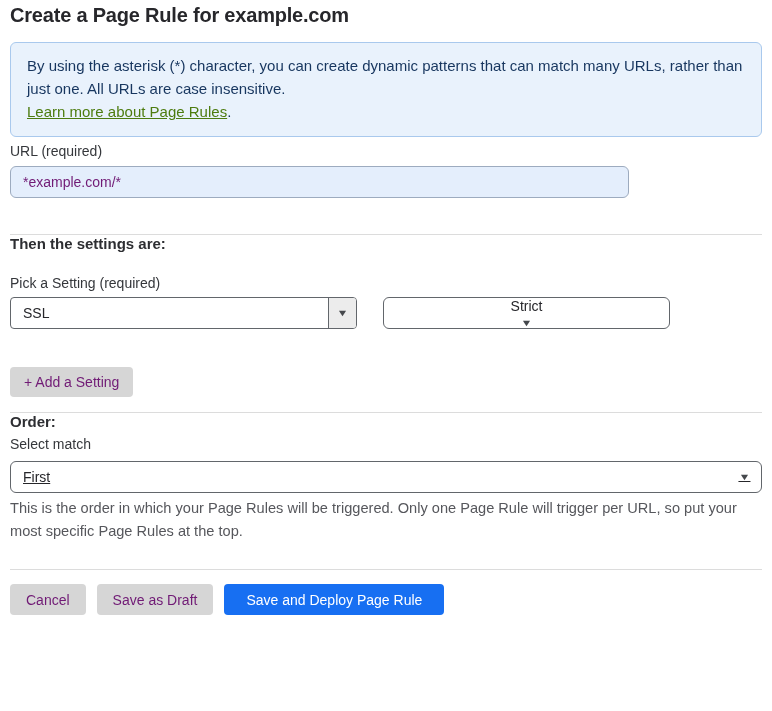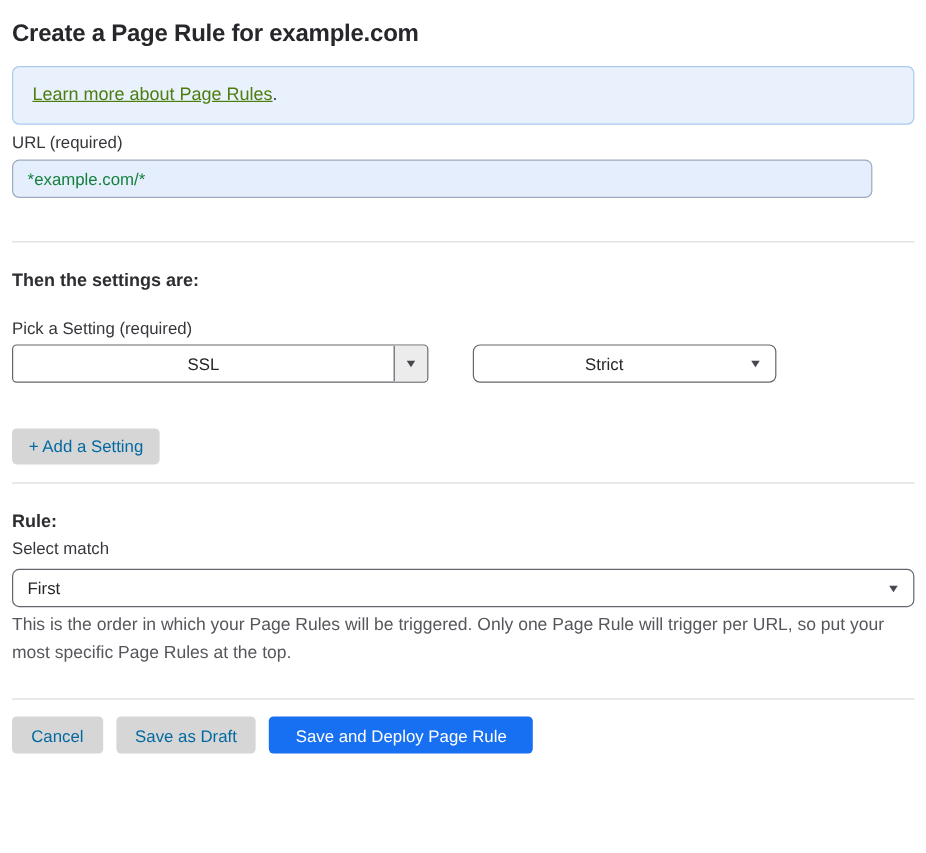--- a/index.html
+++ b/index.html
@@ -7,21 +7,21 @@
   body {
     width: 772px;
     height: 711px;
     font-family: "Liberation Sans", sans-serif;
     color: #35373b;
     overflow: hidden;
   }
   .container { padding: 0 10px; }
 
   h1.page-title {
-    padding-top: 17px;
+    padding-top: 4px;
     font-size: 20px;
     font-weight: 700;
     color: #27272b;
     letter-spacing: -0.2px;
   }
 
   .info-box {
     margin-top: 15px;
     background: #e9f2fc;
     border: 1px solid #a9c9ed;
@@ -41,50 +41,49 @@
 
   .field-label {
     font-size: 14px;
     color: #35373b;
     margin-top: 6px;
     line-height: 16px;
   }
 
   .url-input {
     margin-top: 7px;
-    width: 717px;
+    width: 619px;
     height: 32px;
     background: #e4eefc;
     border: 1px solid #9dabbf;
     border-radius: 6px;
     font-family: "Liberation Sans", sans-serif;
     font-size: 14px;
-    color: #15803d;
+    color: #701a75;
     padding: 0 12px;
     outline: none;
     display: block;
   }
 
   .divider {
     border: none;
     border-top: 1px solid #dcdcdc;
     height: 0;
   }
   .divider.d1 { margin-top: 36px; }
   .divider.d2 { margin-top: 15px; }
   .divider.d3 { margin-top: 26px; }
 
   .section-heading {
-    margin-top: 23px;
     font-size: 15px;
     font-weight: 700;
     color: #2d2e32;
   }
 
-  .selects-row { display: flex; gap: 37px; margin-top: 6px; text-align: center; }
+  .selects-row { display: flex; gap: 26px; margin-top: 6px; }
   .select-col-labels { display: flex; margin-top: 23px; }
   .select-col-labels .field-label { margin-top: 0; }
   .label-w1 { width: 347px; }
   .label-w2 { width: 287px; }
 
   .fake-select {
     height: 32px;
     background: #ffffff;
     border: 1px solid #62666b;
     display: flex;
@@ -97,28 +96,28 @@
   .select-setting { width: 347px; border-radius: 4px; overflow: hidden; }
   .select-setting .select-addon {
     width: 28px;
     align-self: stretch;
     background: #ececec;
     border-left: 1px solid #62666b;
     display: flex;
     align-items: center;
     justify-content: center;
   }
-  .select-mode { width: 253px; border-radius: 6px; }
+  .select-mode { width: 287px; border-radius: 6px; flex-direction: column; }
   .select-mode .arrow-zone, .select-order .arrow-zone {
     width: 34px;
     display: flex;
     align-items: center;
     justify-content: center;
   }
-  .select-order { width: 752px; border-radius: 6px; margin-top: 9px; }
+  .select-order { width: 752px; border-radius: 6px; margin-top: 9px; text-decoration: underline; }
 
   .dd-arrow {
     font-size: 9px;
     color: #45484c;
     transform: scaleX(1.35);
     display: inline-block;
     line-height: 1;
   }
 
   .btn {
@@ -126,21 +125,21 @@
     align-items: center;
     justify-content: center;
     height: 31px;
     border: none;
     border-radius: 4px;
     font-family: "Liberation Sans", sans-serif;
     font-size: 14px;
     cursor: pointer;
     padding: 0 16px;
   }
-  .btn-gray { background: #d6d6d6; color: #0369a1; }
+  .btn-gray { background: #d6d6d6; color: #701a75; }
   .btn-blue { background: #176ff2; color: #ffffff; }
 
   .add-setting-btn { margin-top: 38px; padding: 0 14px; height: 30px; }
 
   .help-text {
     margin-top: 4px;
     font-size: 14.6px;
     line-height: 23px;
     color: #56575c;
     max-width: 752px;
@@ -155,20 +154,21 @@
   .footer-actions .btn-blue { padding: 0 22px; }
 </style>
 </head>
 <body>
 
 <div class="container">
 
   <h1 class="page-title">Create a Page Rule for example.com</h1>
 
   <div class="info-box">
+    <div class="info-body">By using the asterisk (*) character, you can create dynamic patterns that can match many URLs, rather than just one. All URLs are case insensitive.</div>
     <div>
       <a class="info-link">Learn more about Page Rules</a><span class="info-link-suffix">.</span>
     </div>
   </div>
 
   <div class="field-label">URL (required)</div>
   <input class="url-input" type="text" value="*example.com/*" style="">
 
   <hr class="divider d1">
 
@@ -190,21 +190,21 @@
       <span class="arrow-zone">
         <span class="dd-arrow">▼</span>
       </span>
     </div>
   </div>
 
   <button class="btn btn-gray add-setting-btn">+ Add a Setting</button>
 
   <hr class="divider d2">
 
-  <div class="section-heading">Rule:</div>
+  <div class="section-heading">Order:</div>
 
   <div class="field-label">Select match</div>
 
   <div class="fake-select select-order">
     <span class="select-value">First</span>
     <span class="arrow-zone">
       <span class="dd-arrow">▼</span>
     </span>
   </div>
 

